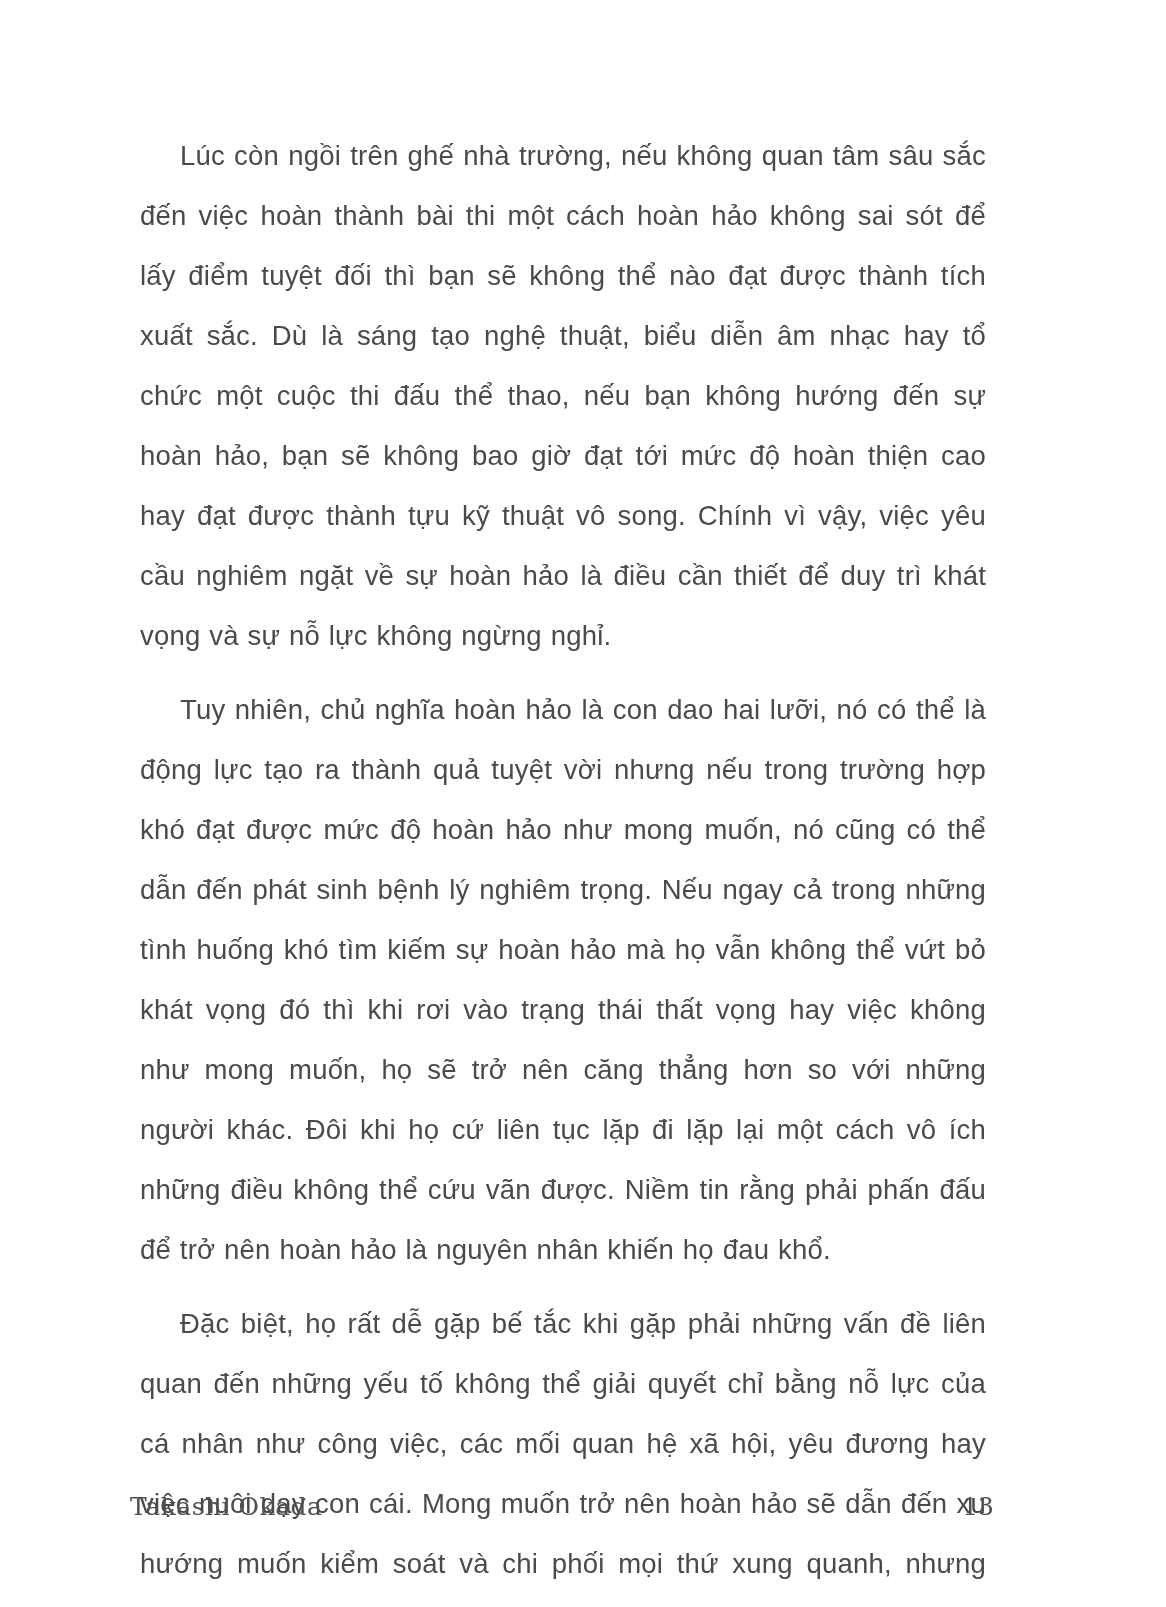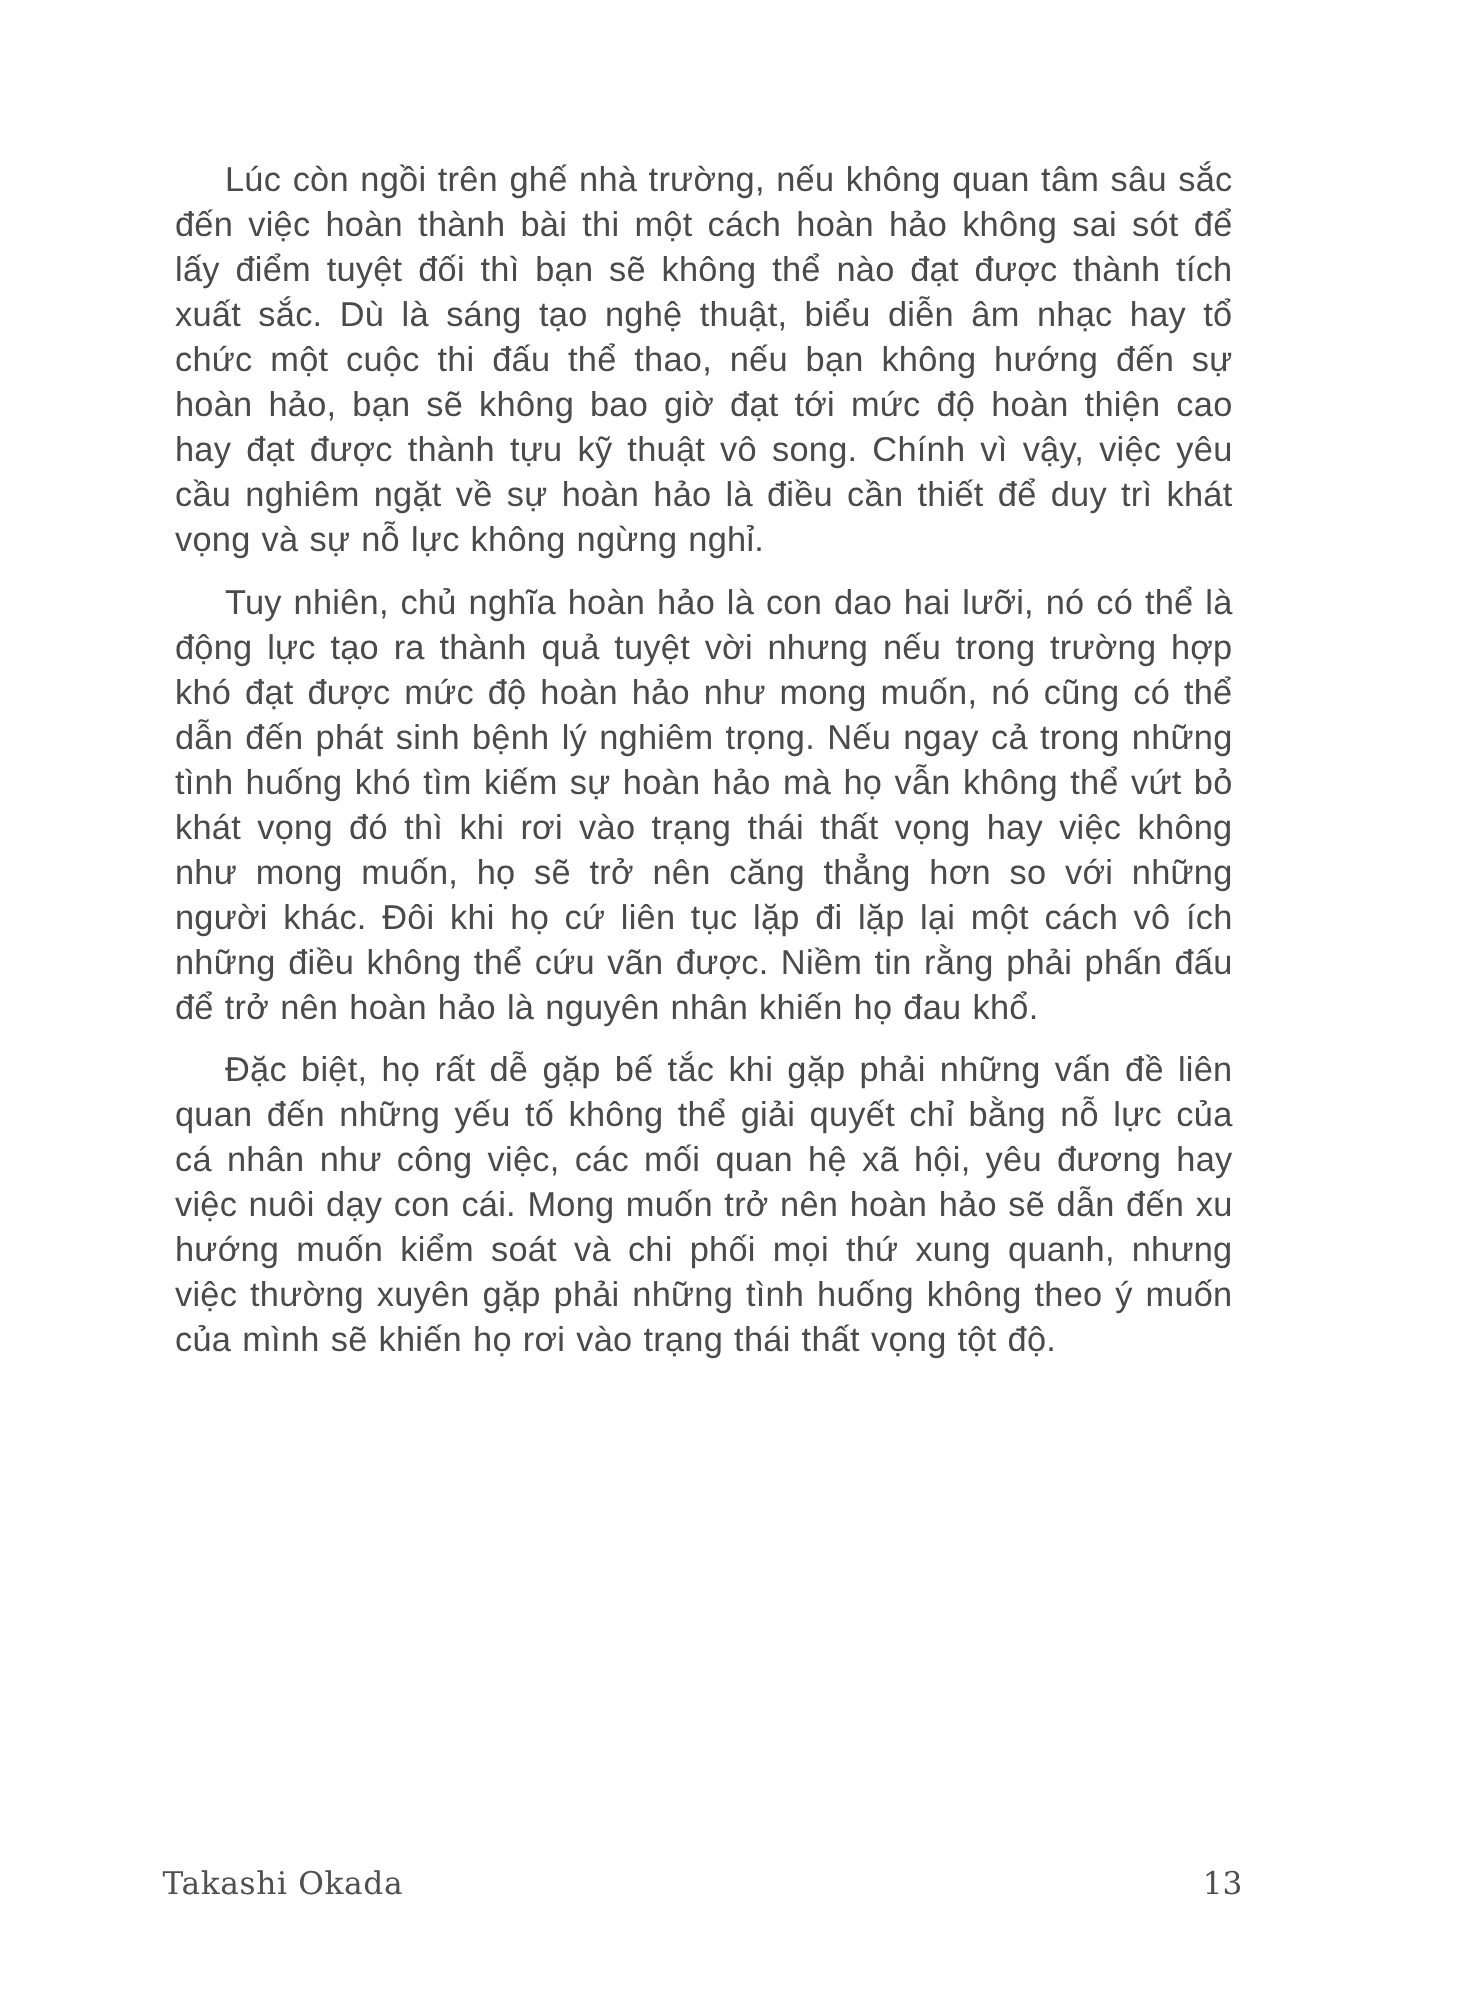--- a/index.html
+++ b/index.html
@@ -22,21 +22,21 @@
   }
   .content {
     position: absolute;
     top: 126px;
     left: 140px;
     width: 846px;
   }
   .content p {
     margin: 0 0 14px 0;
     font-size: 27.5px;
-    line-height: 36px;
+    line-height: 60px;
     font-weight: 400;
     color: #4a4a4a;
     text-align: justify;
     text-indent: 40px;
     letter-spacing: 0.2px;
     word-spacing: 1px;
   }
   .footer {
     position: absolute;
     left: 130px;

